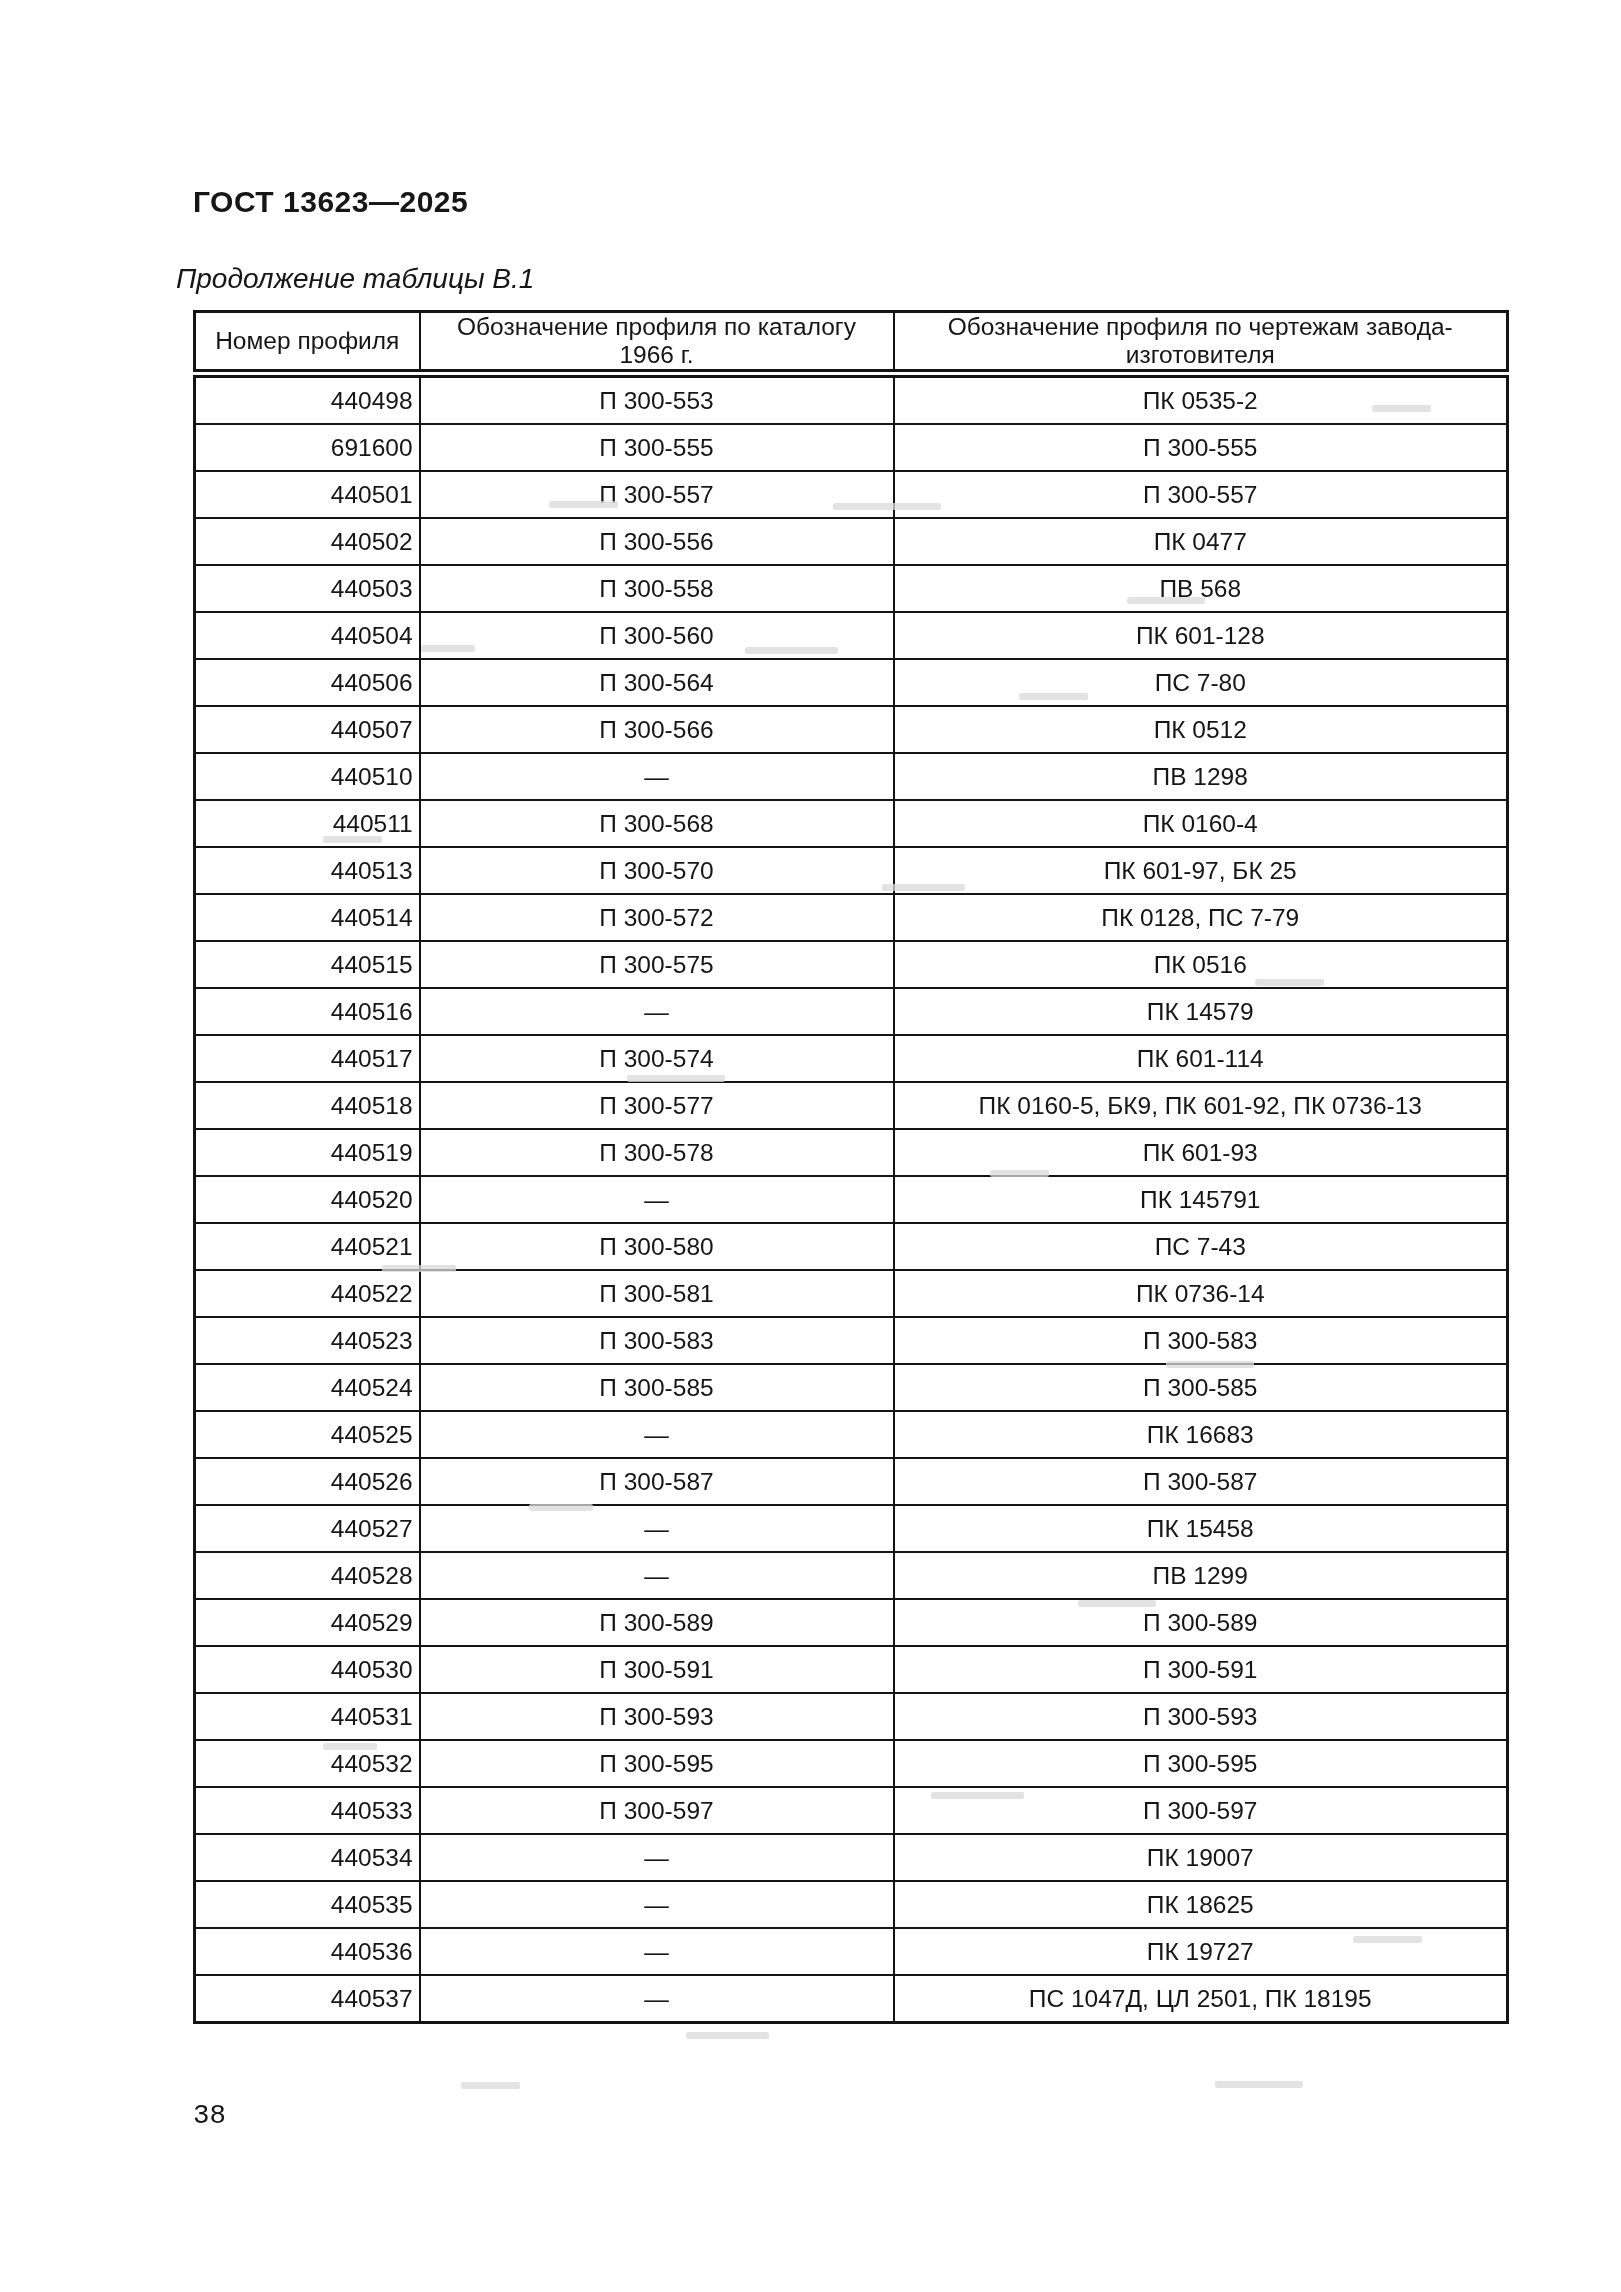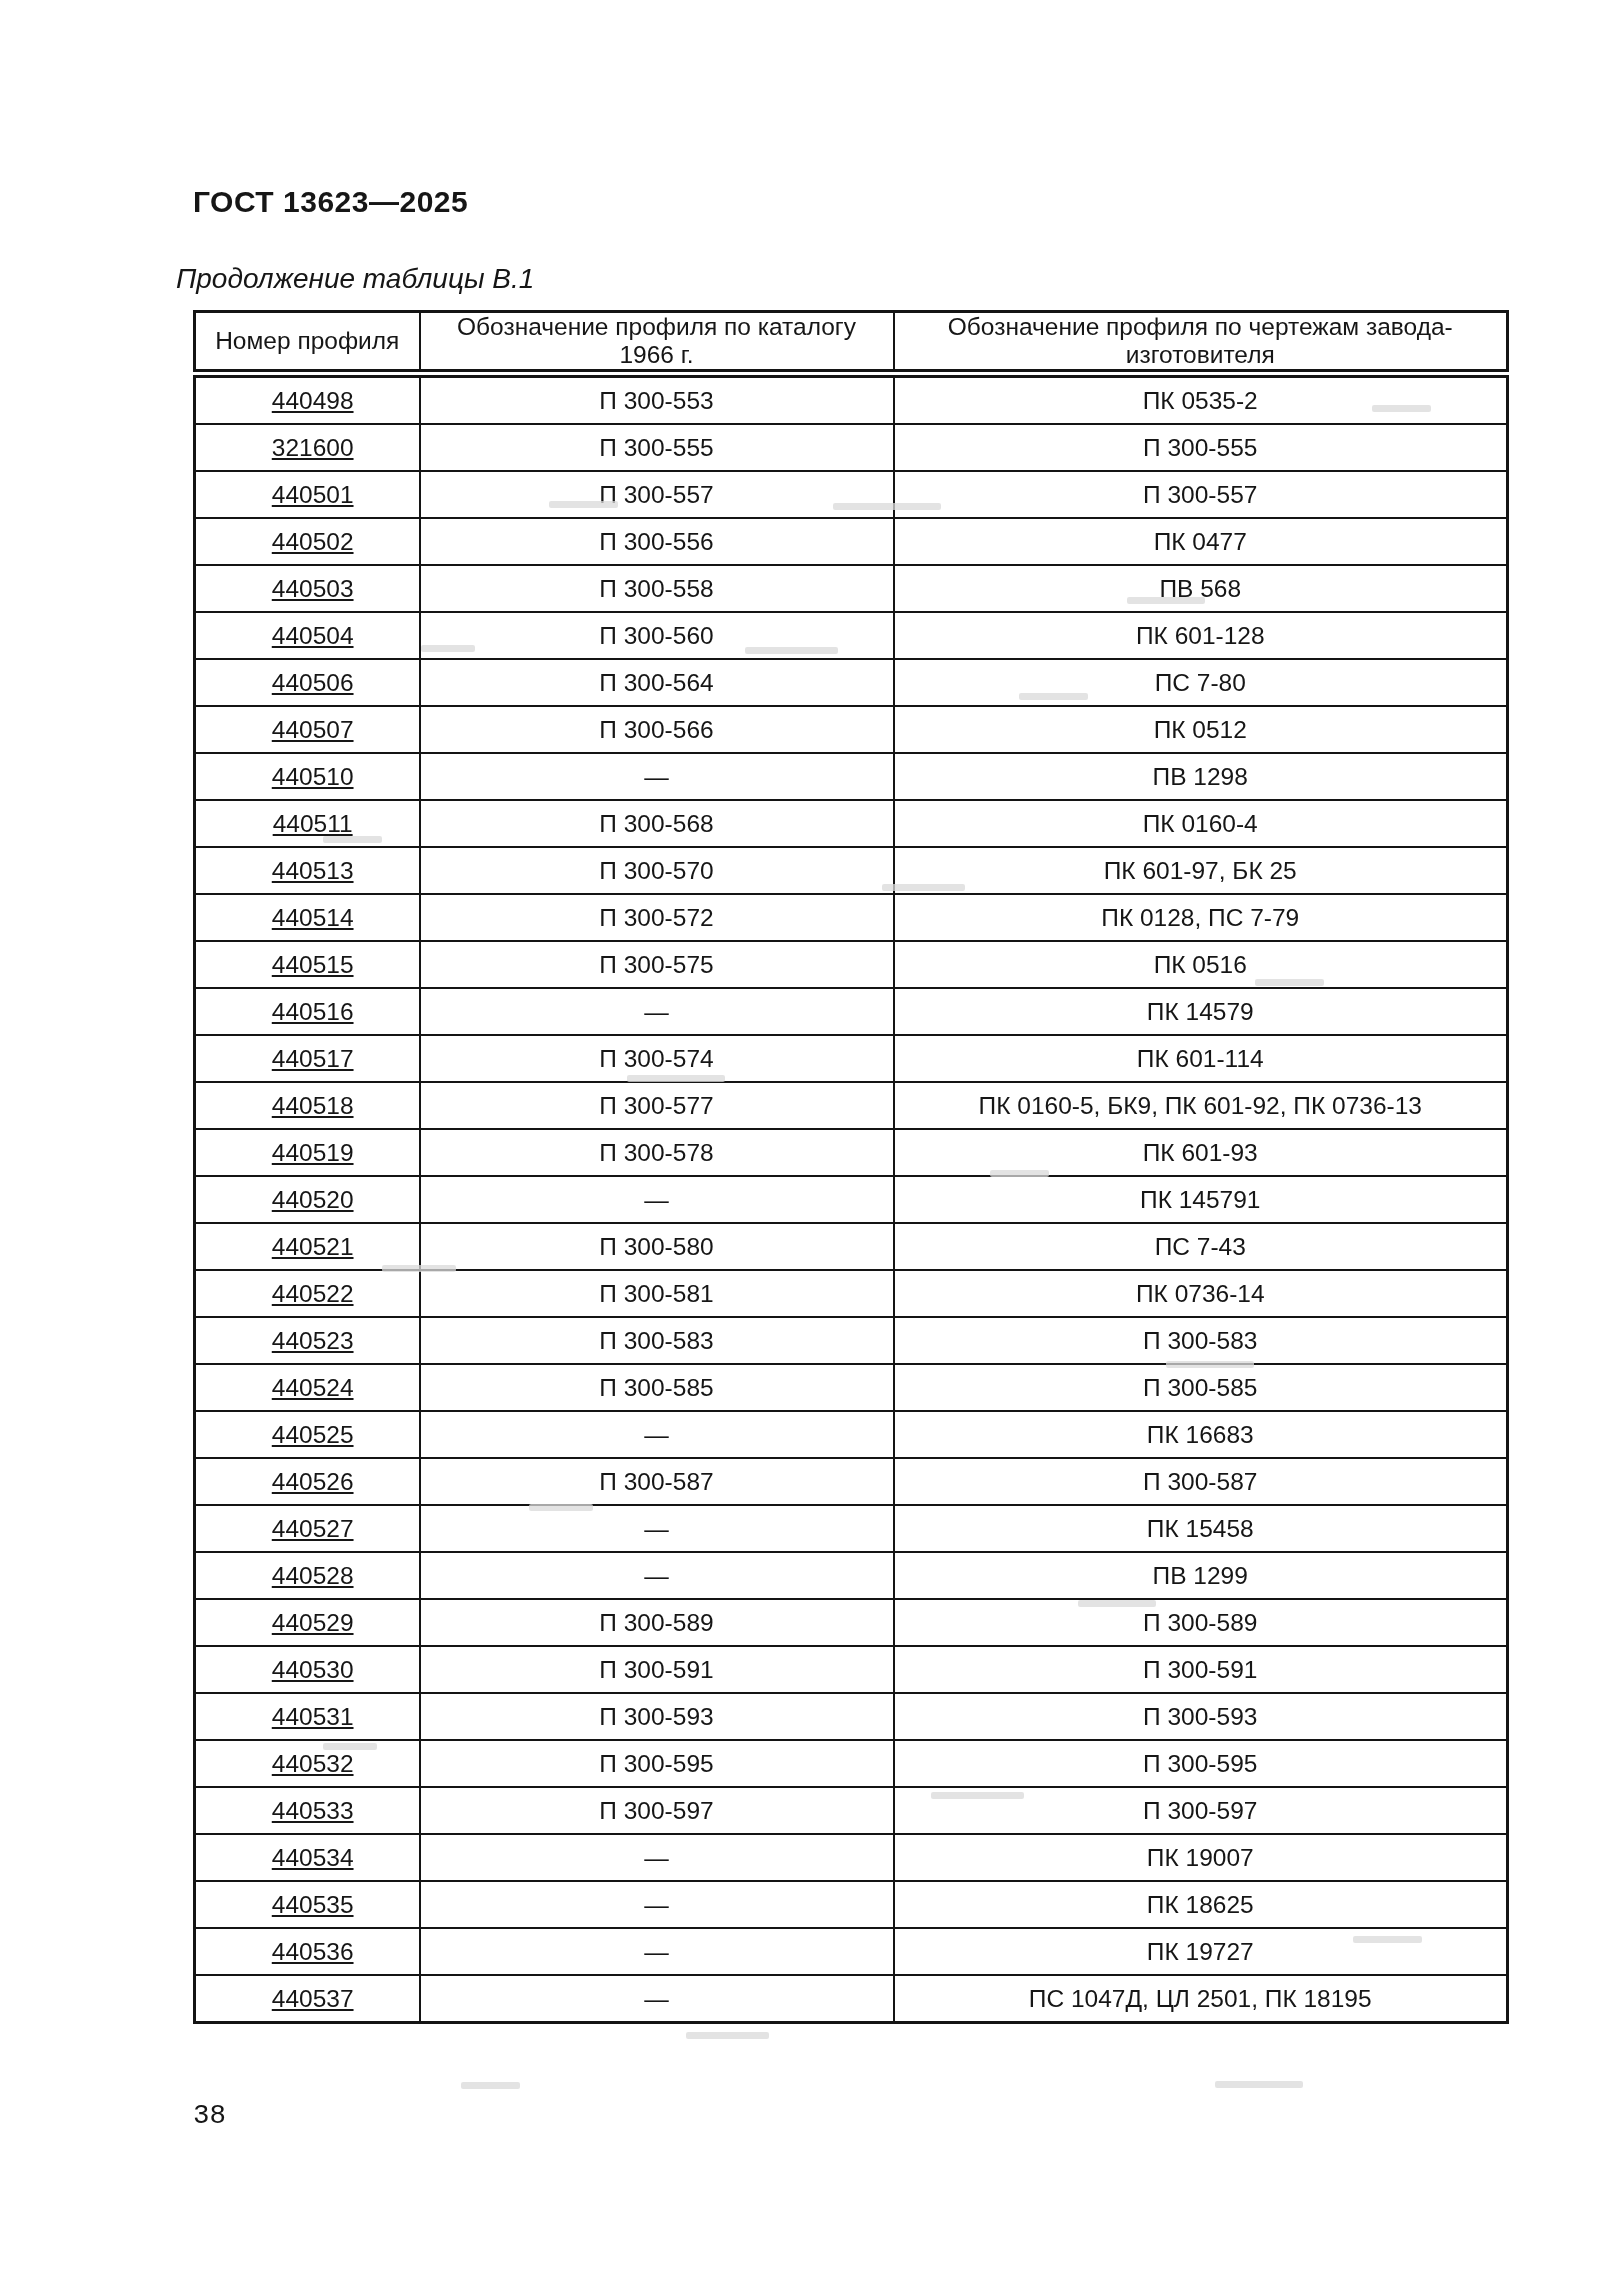--- a/index.html
+++ b/index.html
@@ -71,23 +71,22 @@
     text-align: center;
     vertical-align: middle;
     border: 2.9px solid #141414;
     border-left-width: 2px;
     border-right-width: 2px;
     padding: 0 5.9px;
     background: transparent;
     white-space: nowrap;
   }
   table.profile-table td:first-child {
-    text-align: center;
+    text-align: right;
     padding-left: 16.7px;
-    text-decoration: underline;
   }
   .page-number {
     position: absolute;
     left: 193px;
     top: 2060px;
     font-size: 27.4px;
     font-family: Liberation Mono, monospace;
   }
   
   .artifact {
@@ -122,21 +121,21 @@
           <th>Обозначение профиля по чертежам завода-изготовителя</th>
         </tr>
       </thead>
       <tbody>
           <tr>
             <td>440498</td>
             <td>П 300-553</td>
             <td>ПК 0535-2</td>
           </tr>
           <tr>
-            <td>321600</td>
+            <td>691600</td>
             <td>П 300-555</td>
             <td>П 300-555</td>
           </tr>
           <tr>
             <td>440501</td>
             <td>П 300-557</td>
             <td>П 300-557</td>
           </tr>
           <tr>
             <td>440502</td>

